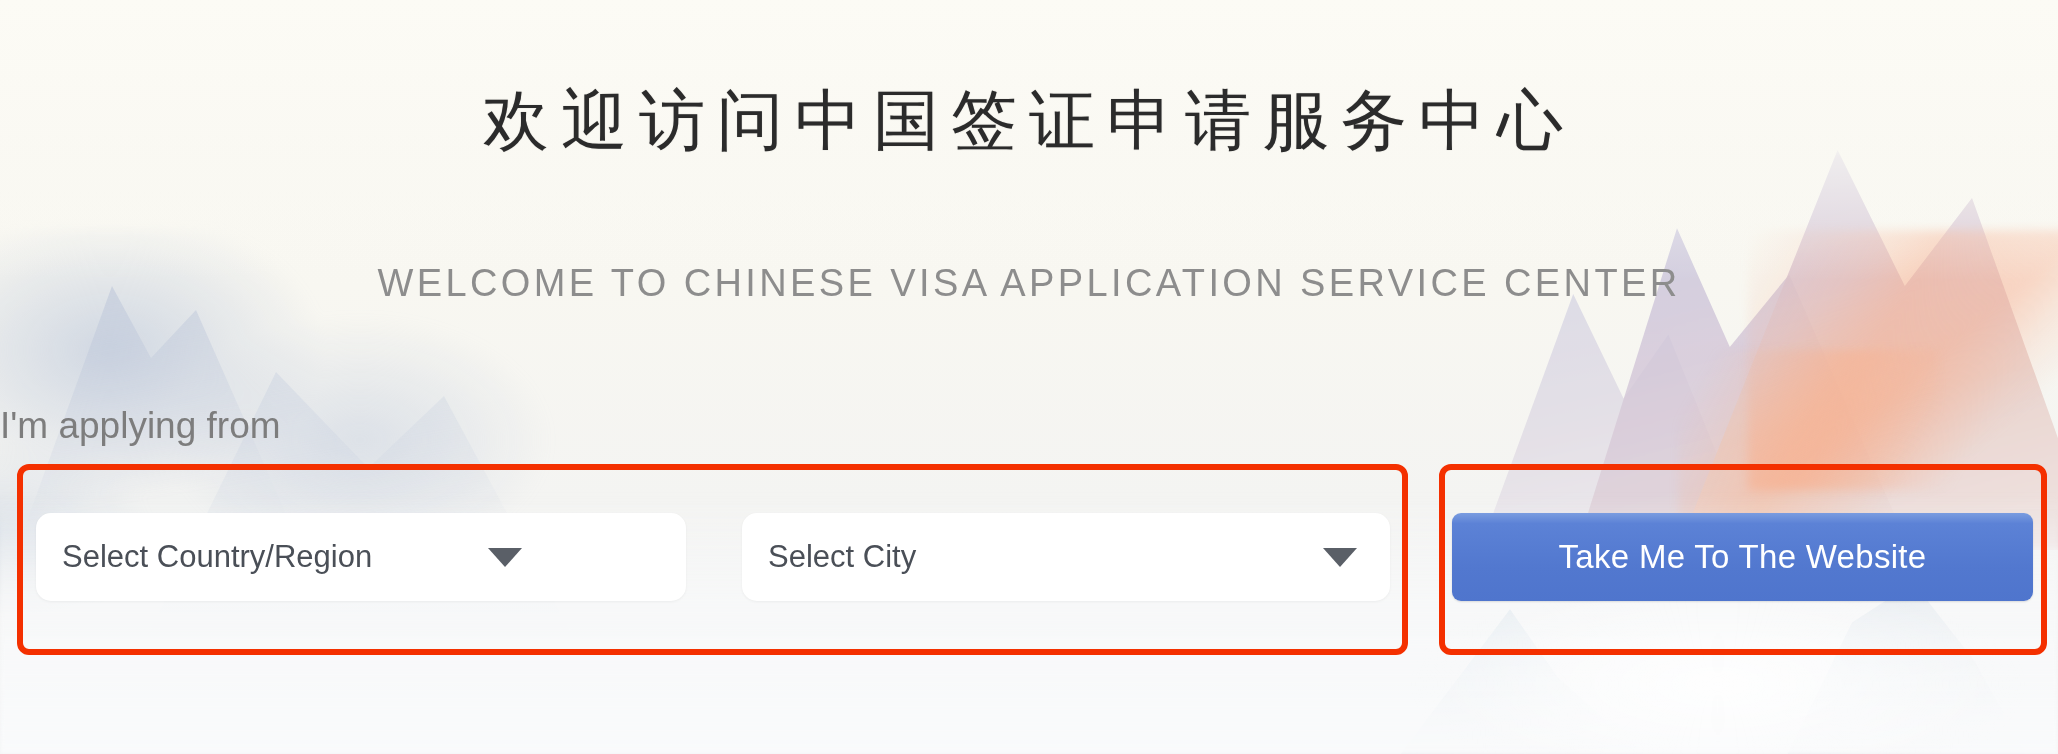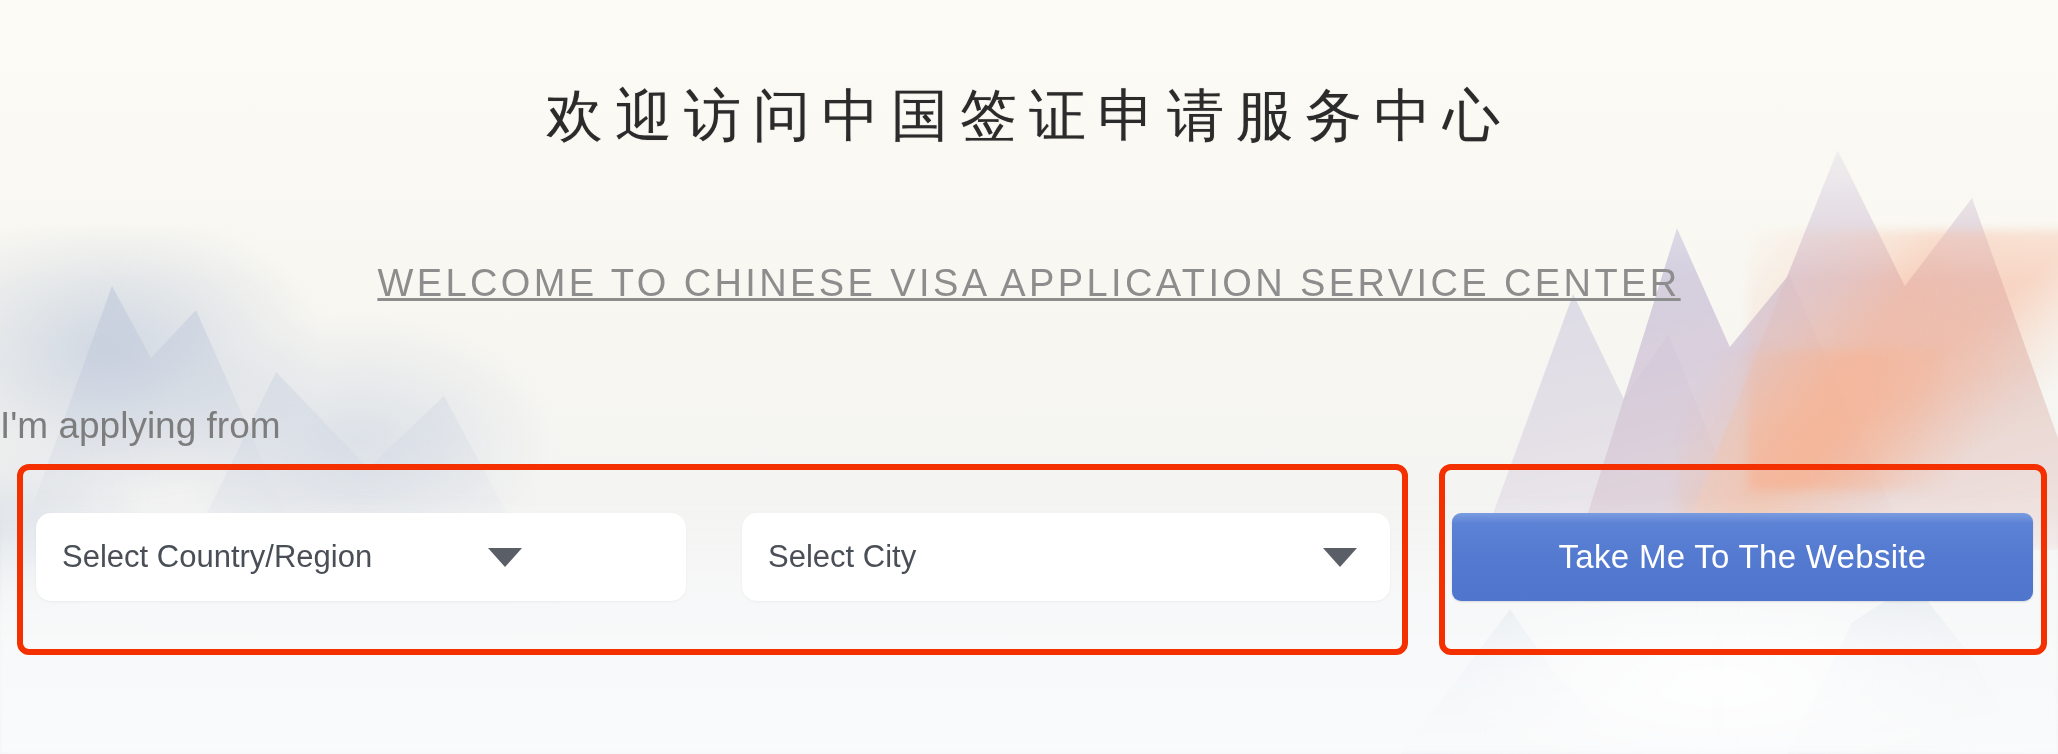--- a/index.html
+++ b/index.html
@@ -175,40 +175,39 @@
     inset: 0;
   }
 
   .title-cn {
     position: absolute;
     top: 86px;
     left: 0;
     right: 0;
     text-align: center;
     font-family: "DejaVu Serif", serif;
-    font-size: 57px;
+    font-size: 66px;
     line-height: 1.05;
     letter-spacing: 12px;
     color: #2b2b2b;
     white-space: nowrap;
     text-shadow: 0 0 1px rgba(40,40,40,0.35);
   }
 
   .title-en {
     position: absolute;
     top: 262px;
     left: 0;
     right: 0;
     text-align: center;
     font-size: 38px;
     letter-spacing: 3.4px;
     color: #8d8d8d;
     font-weight: 400;
     white-space: nowrap;
-    text-decoration: underline;
   }
 
   .applying-label {
     position: absolute;
     top: 405px;
     left: 0;
     right: 0;
     font-size: 37px;
     color: #7d7d7d;
     font-weight: 400;

